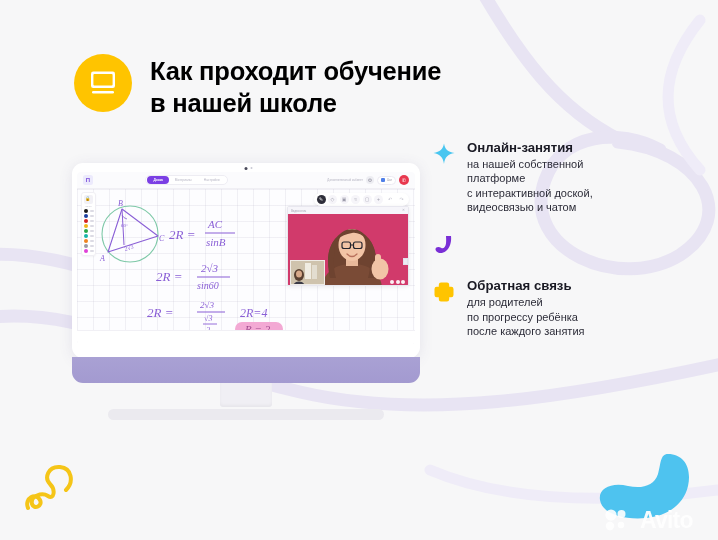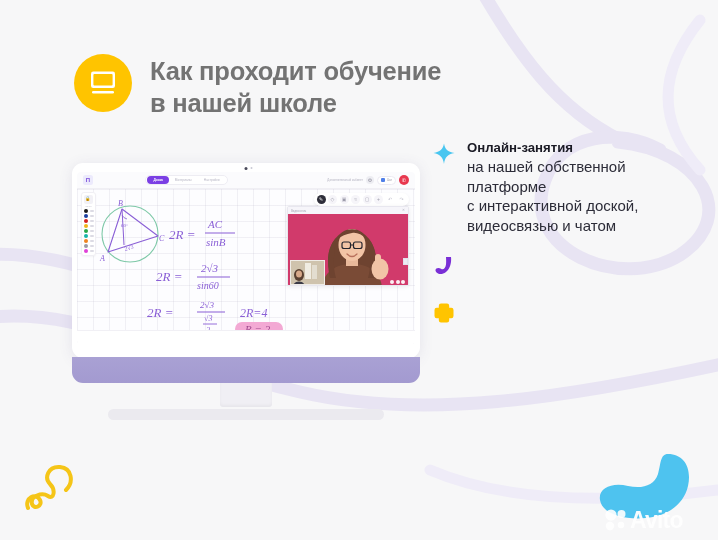--- a/index.html
+++ b/index.html
@@ -22,21 +22,21 @@
   }
   .header-badge {
     width: 58px; height: 58px; border-radius: 50%;
     background: #ffc400;
     display: flex; align-items: center; justify-content: center;
     flex: 0 0 auto;
   }
   .header-title {
     font-size: 25.5px;
     font-weight: bold;
-    color: #737373;
+    color: #000000;
     line-height: 1.24;
     letter-spacing: -0.2px;
     white-space: pre-line;
     padding-top: 2px;
   }
 
   
   .monitor { position: absolute; left: 72px; top: 163px; width: 348px; }
   .monitor-body {
     width: 348px; height: 195px;
@@ -206,30 +206,30 @@
   
   .features { position: absolute; left: 432px; top: 140px; width: 276px; }
   .feature { display: flex; gap: 9px; margin-bottom: 17px; }
   .feat-icon { width: 26px; flex: 0 0 26px; padding-top: 2px; }
   .feat-body { flex: 1; }
   .feat-title {
     font-size: 13.2px; font-weight: bold; color: #1a1a24;
     line-height: 1.22; white-space: pre-line; margin-bottom: 1px;
   }
   .feat-desc {
-    font-size: 15px; color: #2c2c38; line-height: 1.3;
+    font-size: 11px; color: #2c2c38; line-height: 1.3;
     white-space: pre-line;
   }
 
   
   .squiggle { position: absolute; left: 22px; top: 452px; }
   .blue-blob { position: absolute; left: 596px; top: 452px; }
   .avito-mark {
     position: absolute; left: 604px; top: 508px;
-    display: flex; align-items: center; gap: 2px;
+    display: flex; align-items: center; gap: 12px;
     opacity: 0.95;
     justify-content: flex-end;
   }
   .avito-text {
     font-size: 23px; font-weight: bold; color: #ffffff;
     letter-spacing: -0.8px; line-height: 1;
     text-shadow: 0 0 1px rgba(0,0,0,0.03);
   }
 </style>
 </head>
@@ -465,20 +465,26 @@
     <div class="feat-body">
     </div>
   </div>
 
   <div class="feature">
     <div class="feat-icon">
       <svg width="24" height="24" viewBox="0 0 24 24">
         <path d="M9 2.5 h6 a2.2 2.2 0 0 1 2.2 2.2 v2.1 h2.1 a2.2 2.2 0 0 1 2.2 2.2 v6 a2.2 2.2 0 0 1 -2.2 2.2 h-2.1 v2.1 a2.2 2.2 0 0 1 -2.2 2.2 h-6 a2.2 2.2 0 0 1 -2.2 -2.2 v-2.1 h-2.1 a2.2 2.2 0 0 1 -2.2 -2.2 v-6 a2.2 2.2 0 0 1 2.2 -2.2 h2.1 v-2.1 a2.2 2.2 0 0 1 2.2 -2.2 Z" fill="#ffc400"></path>
       </svg>
     </div>
+    <div class="feat-body">
+      <div class="feat-title">Обратная связь</div>
+      <div class="feat-desc">для родителей
+по прогрессу ребёнка
+после каждого занятия</div>
+    </div>
   </div>
 
 </div>
 
 <div class="squiggle">
   <svg width="70" height="62" viewBox="0 0 70 62">
     <path d="M6 56 C 2 46, 14 40, 18 48 C 21 54, 12 58, 10 52 C 8 44, 20 40, 26 44 C 32 48, 34 38, 28 32 C 22 26, 26 14, 38 15 C 50 16, 52 30, 44 38" fill="none" stroke="#f5c518" stroke-width="4" stroke-linecap="round"></path>
   </svg>
 </div>
 

